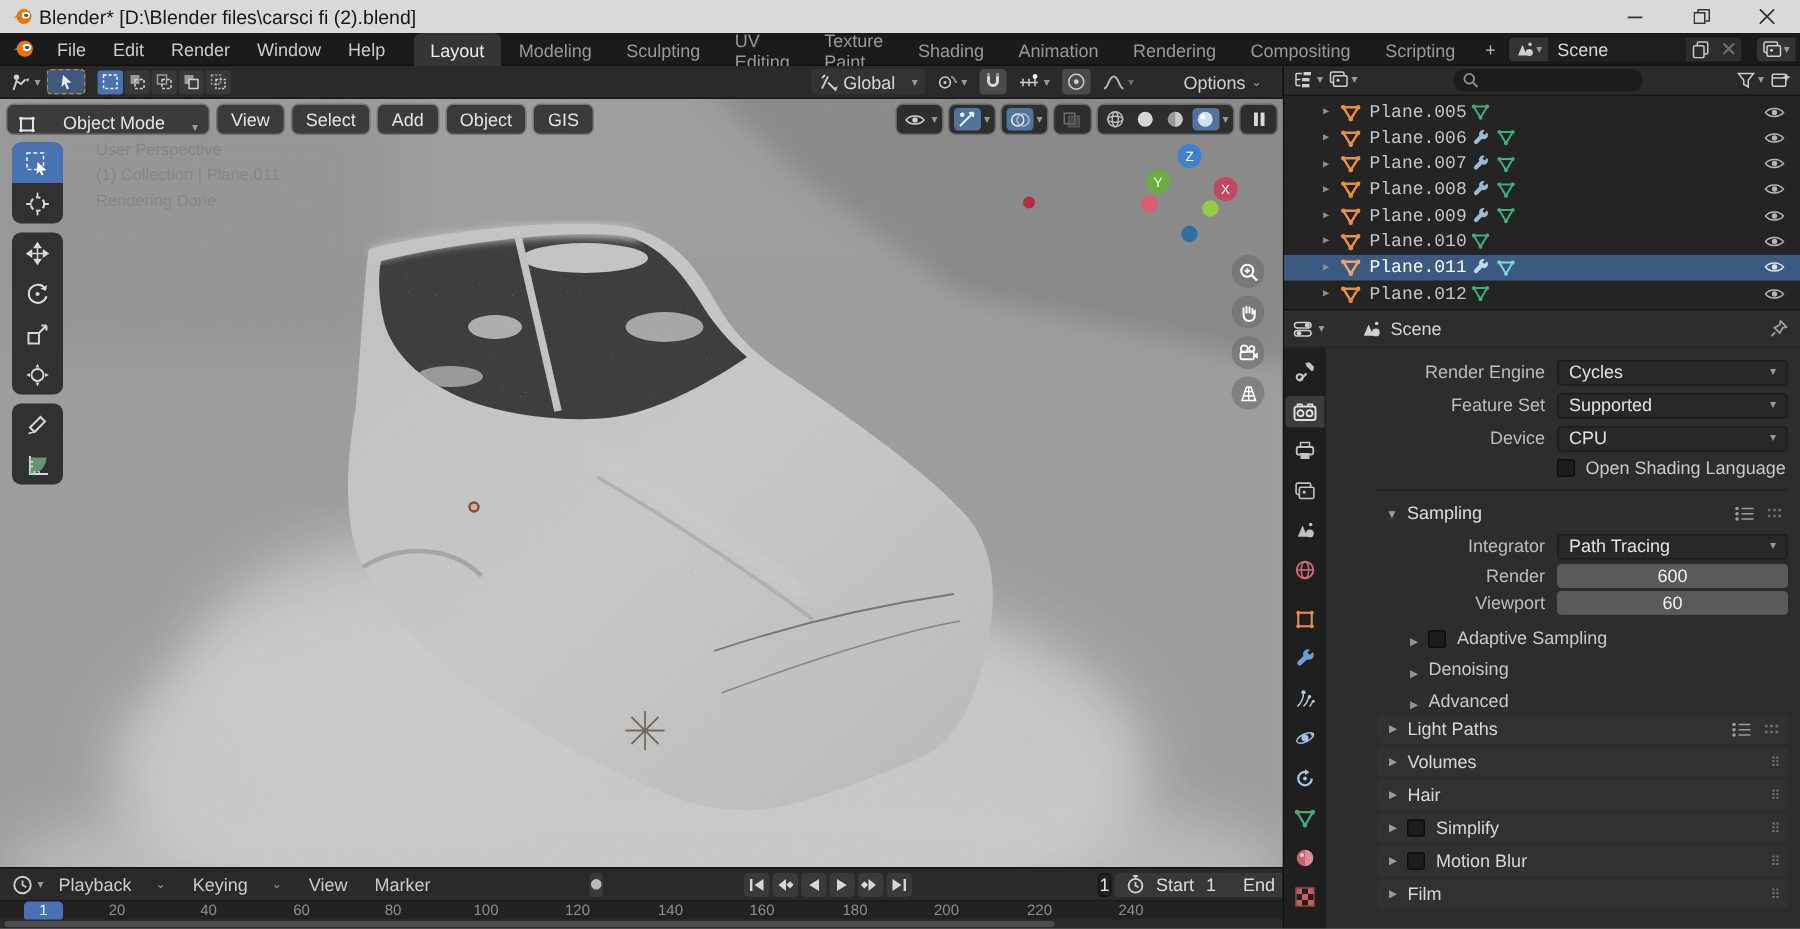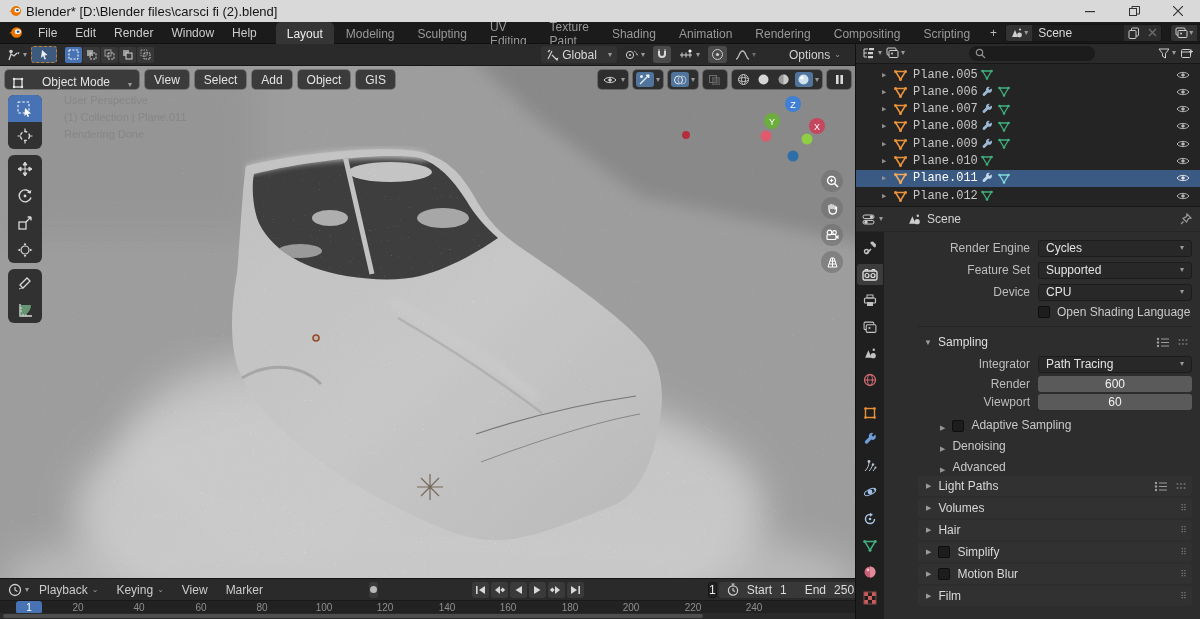--- a/index.html
+++ b/index.html
@@ -97,21 +97,21 @@
   .sec-icons { margin-left:auto; display:flex; gap:8px; align-items:center; padding-right:2px; }
   .subrow { display:flex; align-items:flex-end; height:21px; gap:7px; padding-left:22px; color:#c9c9c9; }
   .subrow .tri { font-size:7px; color:#949494; }
   .panel { display:flex; align-items:center; height:20px; gap:7px; padding-left:8px; color:#d8d8d8; background:#313131; border-radius:3px; margin-top:2px; }
   .panel .tri { font-size:7px; color:#9c9c9c; }
   .panel .grip { margin-left:auto; padding-right:4px; color:#777; letter-spacing:1px; font-size:9px; }
 
   
   .timeline { height:41px; background:#2a2a2a; border-top:1px solid #141414; display:flex; flex-direction:column; }
   .tl-header { height:22px; display:flex; align-items:center; padding:0 6px; gap:2px; }
-  .tl-menu { display:flex; align-items:center; gap:4px; padding:0 8px; color:#cccccc; }
+  .tl-menu { display:flex; align-items:center; gap:16px; padding:0 8px; color:#cccccc; }
   .transport { display:flex; gap:2px; margin-left:92px; }
   .tbtn { width:17px; height:16px; background:#3a3a3a; border-radius:3px; display:flex; align-items:center; justify-content:center; }
   .rec { margin-left:96px; }
   .frame-field { width:60px; height:16px; margin-left:122px; background:#222222; border:1px solid #151515; border-radius:3px; display:flex; align-items:center; justify-content:center; color:#e8e8e8; }
   .range-group { margin-left:auto; margin-right:3px; height:16px; background:#383838; border-radius:3px; display:flex; align-items:center; padding:0 8px; gap:8px; color:#dddddd; }
   .tl-ruler { height:13px; background:#222222; border-top:1px solid #1a1a1a; position:relative; }
   .ruler-num { position:absolute; top:1px; transform:translateX(-50%); font-size:10px; color:#8f8f8f; }
   .playhead { position:absolute; left:16px; top:0; width:26px; height:13px; background:#4772b3; border-radius:3px; display:flex; align-items:center; justify-content:center; color:#fff; font-size:10px; }
   .tl-scroll { height:6px; background:#2a2a2a; position:relative; }
   .tl-scroll .handle { position:absolute; left:3px; width:700px; top:1px; bottom:1px; background:#4e4e4e; border-radius:3px; }

